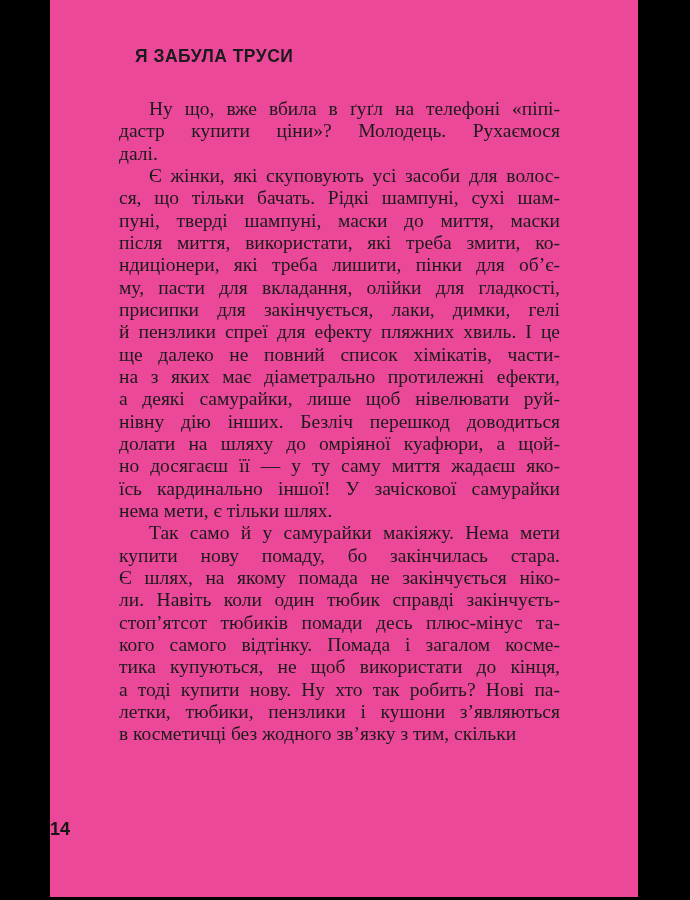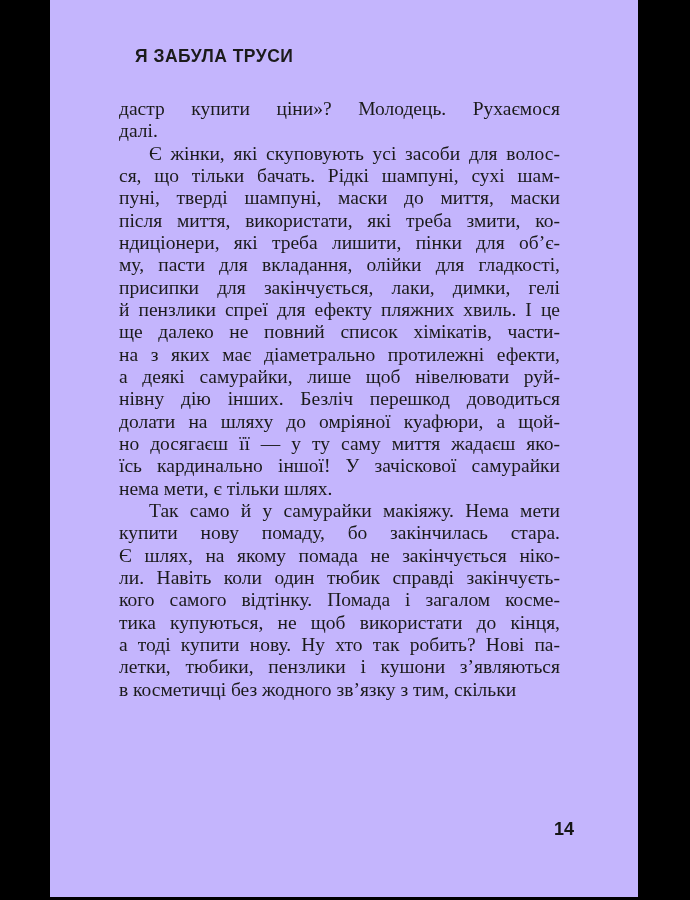--- a/index.html
+++ b/index.html
@@ -6,21 +6,21 @@
     margin: 0; padding: 0;
     width: 690px; height: 900px;
     overflow: hidden;
   }
   body { background: #000000; position: relative; }
 
   .paper {
     position: absolute;
     left: 50px; top: 0;
     width: 588px; height: 897px;
-    background: #c4b5fd;
+    background: #ec4899;
   }
 
   .running-header {
     position: absolute;
     left: 85px; top: 46px;
     font-family: "Liberation Sans", sans-serif;
     font-weight: 700;
     font-size: 17.5px;
     letter-spacing: 0.5px;
     color: #1b1b1b;
@@ -45,35 +45,36 @@
     text-justify: inter-word;
     white-space: normal;
   }
   .line.indent { text-indent: 30px; }
   .line.last { text-align-last: left; }
 
   .page-number {
     position: absolute;
     left: 0; top: 819px;
     width: 524px;
-    text-align: right;
+    text-align: left;
     font-family: "Liberation Sans", sans-serif;
     font-weight: 600;
     font-size: 18px;
     color: #161616;
   }
 </style>
 </head>
 <body>
 
 <div class="paper">
   <div class="running-header">Я ЗАБУЛА ТРУСИ</div>
 
   <div class="body-text">
       <div class="paragraph">
+        <div class="line indent">Ну що, вже вбила в ґуґл на телефоні «піпі-</div>
         <div class="line">дастр купити ціни»? Молодець. Рухаємося</div>
         <div class="line last">далі.</div>
       </div>
       <div class="paragraph">
         <div class="line indent">Є жінки, які скуповують усі засоби для волос-</div>
         <div class="line">ся, що тільки бачать. Рідкі шампуні, сухі шам-</div>
         <div class="line">пуні, тверді шампуні, маски до миття, маски</div>
         <div class="line">після миття, використати, які треба змити, ко-</div>
         <div class="line">ндиціонери, які треба лишити, пінки для об’є-</div>
         <div class="line">му, пасти для вкладання, олійки для гладкості,</div>
@@ -86,20 +87,21 @@
         <div class="line">долати на шляху до омріяної куафюри, а щой-</div>
         <div class="line">но досягаєш її — у ту саму миття жадаєш яко-</div>
         <div class="line">їсь кардинально іншої! У зачіскової самурайки</div>
         <div class="line last">нема мети, є тільки шлях.</div>
       </div>
       <div class="paragraph">
         <div class="line indent">Так само й у самурайки макіяжу. Нема мети</div>
         <div class="line">купити нову помаду, бо закінчилась стара.</div>
         <div class="line">Є шлях, на якому помада не закінчується ніко-</div>
         <div class="line">ли. Навіть коли один тюбик справді закінчуєть-</div>
+        <div class="line">стоп’ятсот тюбиків помади десь плюс-мінус та-</div>
         <div class="line">кого самого відтінку. Помада і загалом косме-</div>
         <div class="line">тика купуються, не щоб використати до кінця,</div>
         <div class="line">а тоді купити нову. Ну хто так робить? Нові па-</div>
         <div class="line">летки, тюбики, пензлики і кушони з’являються</div>
         <div class="line last">в косметичці без жодного зв’язку з тим, скільки</div>
       </div>
     </div>
 
   <div class="page-number">14</div>
 </div>

